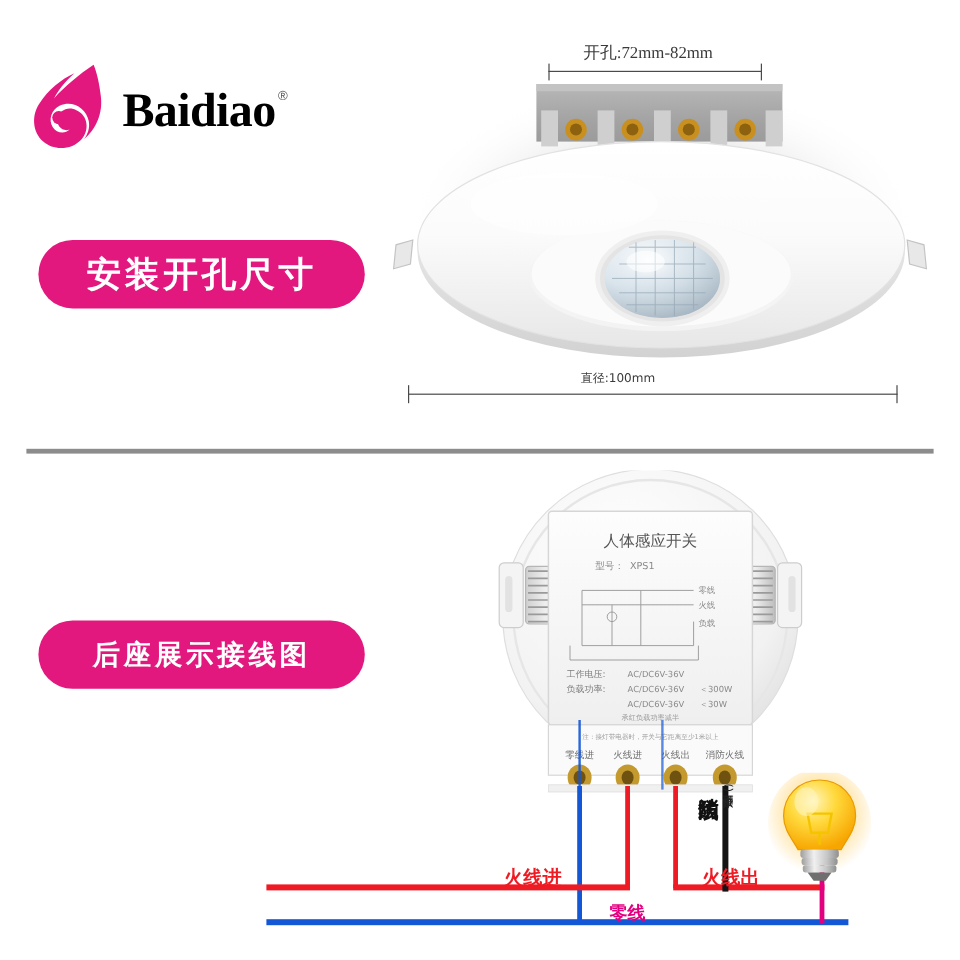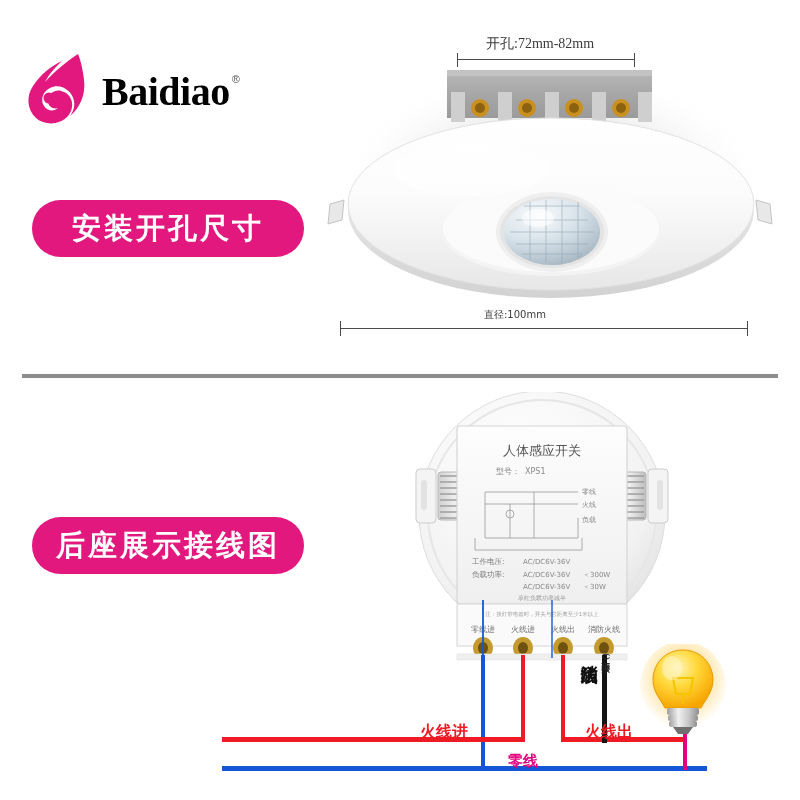--- a/index.html
+++ b/index.html
@@ -30,21 +30,21 @@
     position: absolute;
     display: flex; align-items: center; justify-content: center;
     border-radius: 40px;
     color: #ffffff;
     font-family: "DejaVu Sans", sans-serif;
     font-weight: bold;
     letter-spacing: 3px;
     white-space: nowrap;
   }
   #pill-install { left: 32px; top: 200px; width: 272px; height: 57px; font-size: 29px; }
-  #pill-wiring  { left: 32px; top: 517px; width: 272px; height: 57px; font-size: 29px; }
+  #pill-wiring  { left: 32px; top: 517px; width: 272px; height: 57px; font-size: 23px; }
 
   
   .divider { position: absolute; left: 22px; top: 374px; width: 756px; height: 4px; background: #8c8c8c; }
 
   
   #photo-top { position: absolute; left: 320px; top: 52px; width: 460px; height: 270px; }
 
   .dim-label {
     position: absolute; color: #3a3a3a; white-space: nowrap;
     font-family: "DejaVu Sans", sans-serif;

